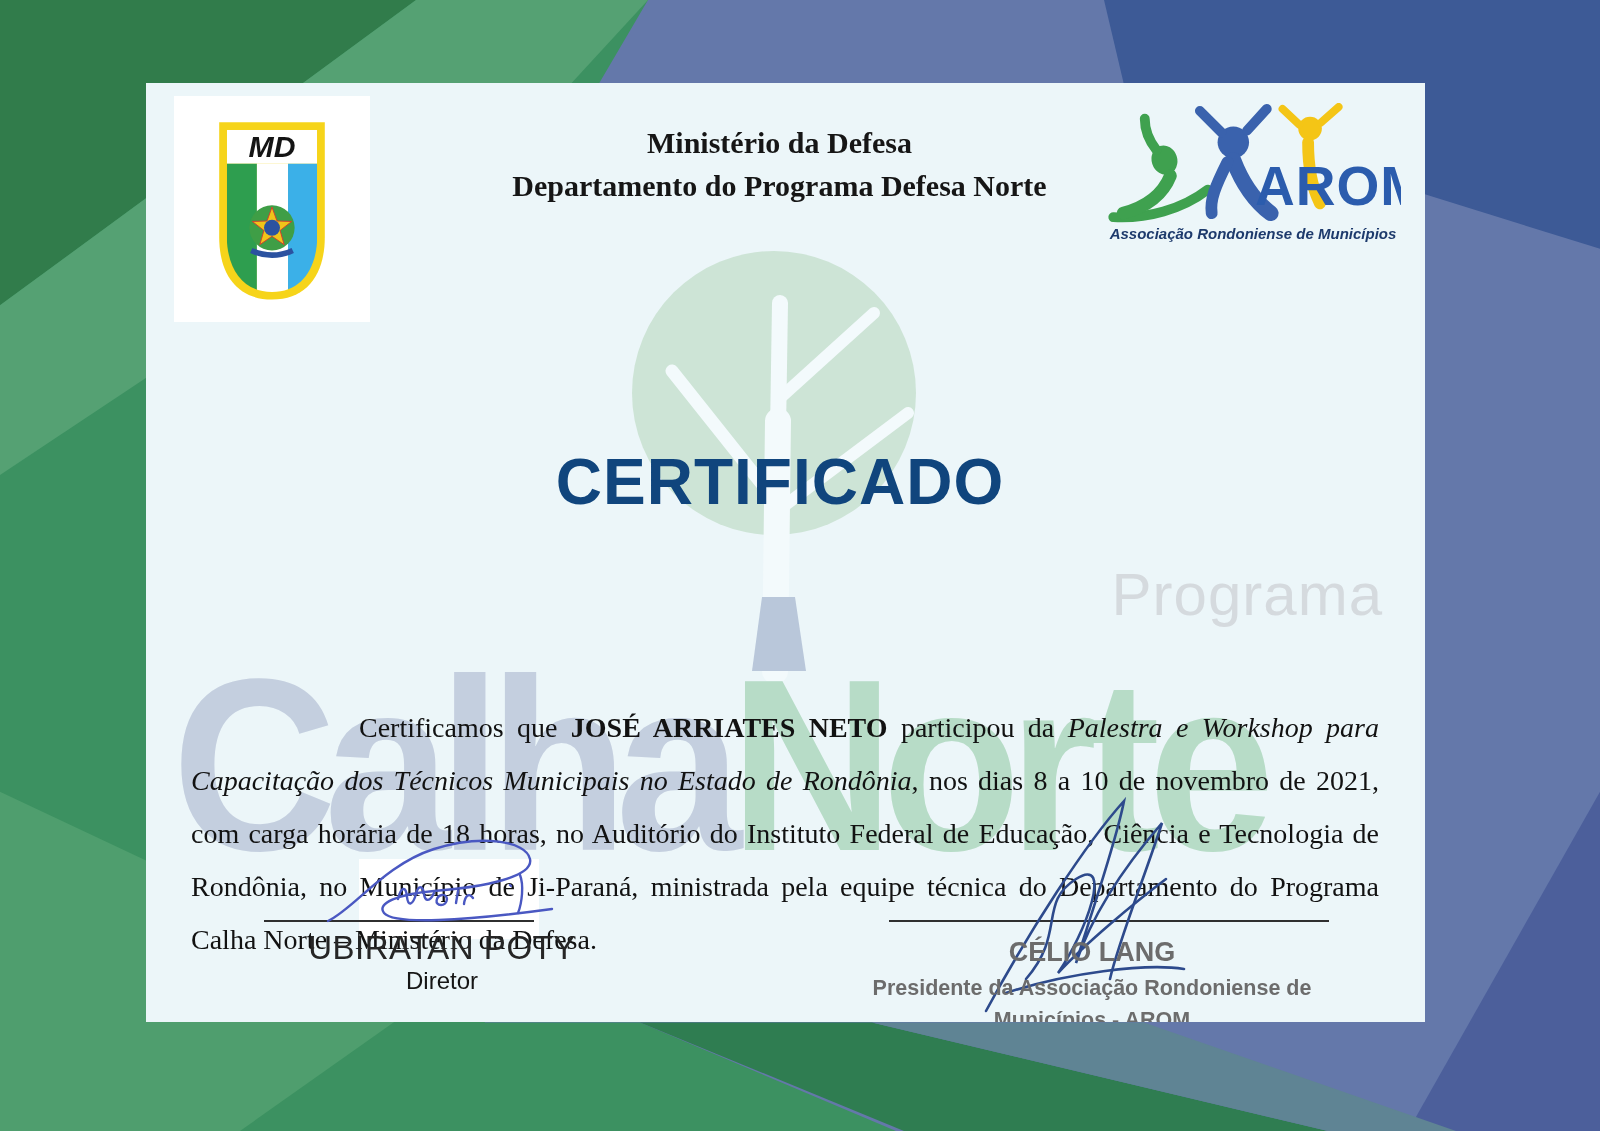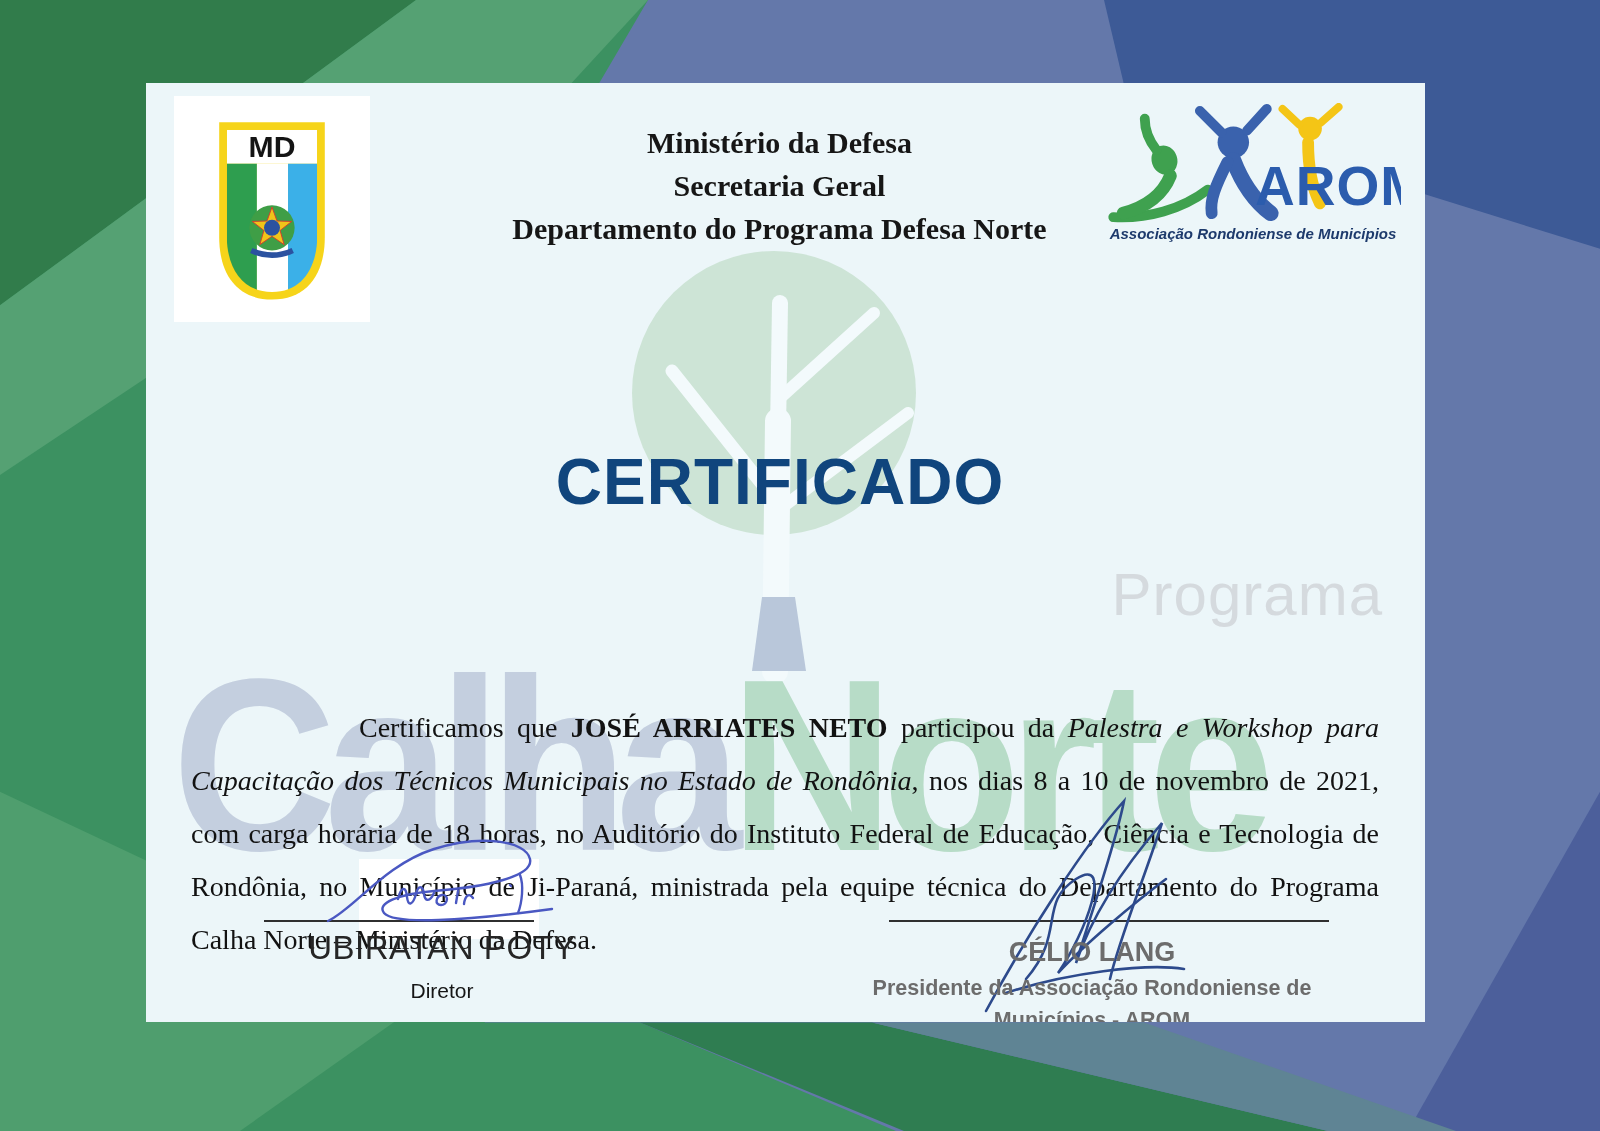--- a/index.html
+++ b/index.html
@@ -18,21 +18,21 @@
   .bg-teal-bottom{background:#5f8494;clip-path:polygon(54.5% 90.4%,71.5% 90.4%,91% 100%,83% 100%);}
   
   .card{position:absolute;left:146px;top:83px;width:1279px;height:939px;background:#ecf6f9;overflow:hidden;}
   
   .tree-wm{position:absolute;left:430px;top:158px;width:400px;height:440px;z-index:1;}
   .wm-programa{position:absolute;right:42px;top:482px;z-index:1;font-size:60px;line-height:1;color:#d5dade;letter-spacing:1px;}
   .wm-calhanorte{position:absolute;left:26px;top:560px;z-index:1;font-size:245px;font-weight:700;line-height:1;letter-spacing:-0.055em;white-space:nowrap;transform:scaleX(0.93);transform-origin:left top;}
   .wm-calha{color:#c4cfdf;}
   .wm-norte{color:#b7dcc7;}
   
-  .md-box{position:absolute;left:28px;top:13px;width:196px;height:226px;background:#ffffff;display:flex;align-items:center;justify-content:center;z-index:3;}
+  .md-box{position:absolute;left:28px;top:13px;width:196px;height:226px;background:#ffffff;display:flex;align-items:center;justify-content:center;z-index:3;font-style:italic;}
   .header-org{position:absolute;left:0;right:12px;top:38px;text-align:center;z-index:3;
       font-family:"Liberation Serif",serif;font-weight:700;font-size:30px;line-height:43px;color:#161616;}
   .arom{position:absolute;right:24px;top:20px;width:296px;text-align:center;z-index:3;}
   .arom-tagline{font-size:15px;font-weight:700;font-style:italic;color:#1d3a6c;white-space:nowrap;margin-top:-4px;}
   
   .cert-title{position:absolute;left:0;right:11px;top:362px;text-align:center;z-index:3;
       font-weight:700;font-size:64px;letter-spacing:1px;color:#10457d;}
   
   .sig-whitebox{position:absolute;left:213px;top:776px;width:180px;height:80px;background:#ffffff;z-index:2;}
   .body-text{position:absolute;left:45px;top:590px;width:1188px;z-index:3;
@@ -42,21 +42,21 @@
   .body-text .event{font-style:italic;}
   
   .sig-line{position:absolute;top:837px;border-top:2.5px solid #2f2f2f;z-index:4;}
   .sig-line-left{left:118px;width:270px;}
   .sig-line-right{left:743px;width:440px;}
   .ink-left{position:absolute;left:168px;top:742px;width:260px;height:120px;z-index:5;}
   .ink-right{position:absolute;left:822px;top:700px;width:220px;height:235px;z-index:5;}
   .signer{position:absolute;text-align:center;z-index:5;}
   .signer-left{left:146px;top:846px;width:300px;color:#262626;}
   .signer-left .signer-name{font-size:33px;letter-spacing:0.5px;}
-  .signer-left .signer-role{font-size:21px;margin-top:12px;color:#161616;}
+  .signer-left .signer-role{font-size:24px;margin-top:0;color:#161616;}
   .signer-right{left:686px;top:854px;width:520px;color:#6c6c6c;}
   .signer-right .signer-name{font-size:27px;font-weight:700;}
   .signer-right .signer-role{font-size:21.5px;font-weight:700;line-height:1.5;margin-top:4px;}
 </style>
 </head>
 <body>
 
 <div class="stage">
 
   <div class="bg">
@@ -106,21 +106,20 @@
         <text x="70" y="45" text-anchor="middle" font-size="32" font-weight="700" font-family="Liberation Sans, sans-serif" fill="#141414">MD</text>
         <circle cx="70" cy="120" r="24" fill="#3f9e46"></circle>
         <polygon points="70,98 75.3,112.7 90.9,113.2 78.6,122.8 82.9,137.8 70,129 57.1,137.8 61.4,122.8 49.1,113.2 64.7,112.7" fill="#f0c419" stroke="#d23b2e" stroke-width="1"></polygon>
         <circle cx="70" cy="120" r="8.5" fill="#2b52a0"></circle>
         <path d="M48,144 Q70,154 92,144" stroke="#2b52a0" stroke-width="6" fill="none"></path>
       </svg>
     </div>
 
     <div class="header-org">
       <div>Ministério da Defesa</div>
-      <div>Secretaria Geral</div>
       <div>Departamento do Programa Defesa Norte</div>
     </div>
 
     <div class="arom">
       <svg width="296" height="122" viewBox="0 0 300 124" aria-hidden="true">
         <g fill="none" stroke-linecap="round">
           <path d="M8,116 C42,118 78,108 104,88" stroke="#3fa14f" stroke-width="10"></path>
           <ellipse cx="60" cy="58" rx="13" ry="15" fill="#3fa14f" transform="rotate(-18 60 58)"></ellipse>
           <path d="M66,74 C58,94 40,106 18,112" stroke="#3fa14f" stroke-width="13"></path>
           <path d="M52,48 C44,38 40,28 40,16" stroke="#3fa14f" stroke-width="10"></path>

